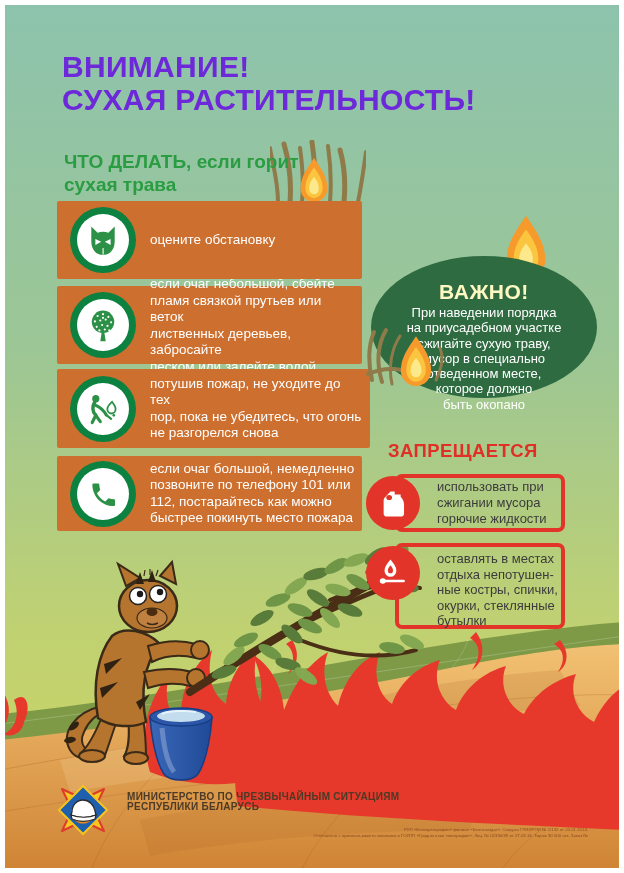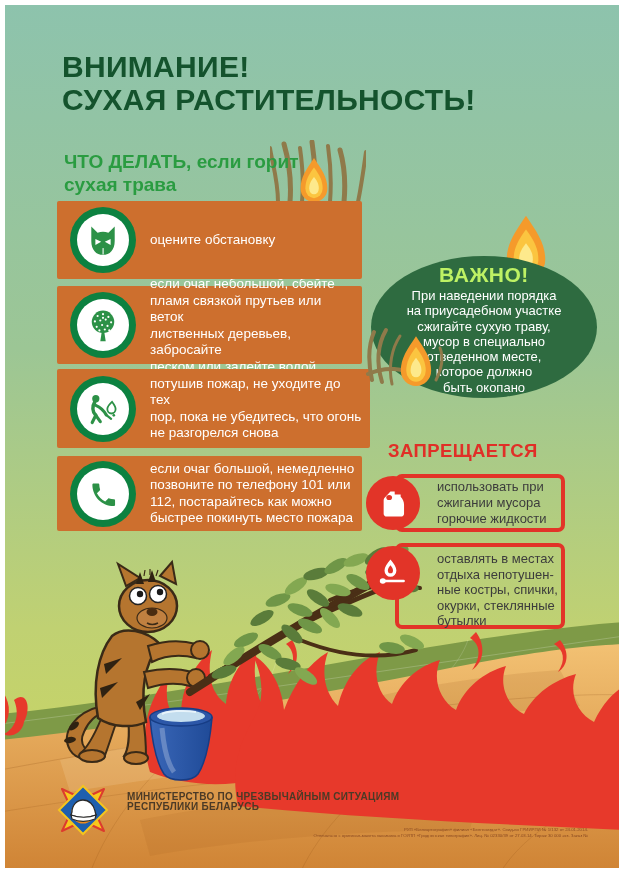--- a/index.html
+++ b/index.html
@@ -4,36 +4,36 @@
 <style>
   html,body{margin:0;padding:0;background:#ffffff;}
   .poster{position:relative;width:624px;height:873px;overflow:hidden;
           font-family:"Liberation Sans","DejaVu Sans",sans-serif;background:#8dc3ad;}
   .abs{position:absolute;}
   .pre{white-space:pre-line;}
   
   .frame{position:absolute;inset:0;border:5px solid #ffffff;z-index:40;pointer-events:none;}
   
   .title{left:62px;top:50px;font-size:30px;font-weight:bold;line-height:33px;
-         color:#14532d;letter-spacing:.3px;z-index:3;}
+         color:#6d28d9;letter-spacing:.3px;z-index:3;}
   .subtitle{left:64px;top:150px;font-size:19px;font-weight:bold;line-height:23px;
             color:#2a9c41;z-index:3;}
   
   .step{left:57px;width:305px;background:#cd6f2e;border-radius:2px;z-index:2;}
   .step-text{position:absolute;left:93px;right:6px;top:50%;transform:translateY(-50%);
              color:#ffffff;font-size:13.5px;line-height:16.5px;}
   .ring{position:absolute;left:13px;top:50%;transform:translateY(-50%);
         width:66px;height:66px;border-radius:50%;background:#0c8140;
         display:flex;align-items:center;justify-content:center;}
   .ring-in{width:52px;height:52px;border-radius:50%;background:#ffffff;
            display:flex;align-items:center;justify-content:center;}
   
   .important{left:371px;top:256px;width:226px;height:142px;border-radius:50%;
              background:#2e6b40;z-index:2;text-align:center;}
-  .important-title{margin-top:7px;font-size:21px;font-weight:bold;color:#bef264;letter-spacing:.5px;}
+  .important-title{margin-top:24px;font-size:21px;font-weight:bold;color:#fef9c3;letter-spacing:.5px;}
   .important-text{margin-top:1px;color:#ffffff;font-size:13px;line-height:15.3px;}
   
   .proh-title{left:388px;top:440px;font-size:18.5px;font-weight:bold;color:#e02f27;
               letter-spacing:.4px;z-index:3;}
   .proh-item{z-index:3;}
   .proh-border{position:absolute;border:4px solid #e23428;border-radius:7px;background:transparent;}
   .proh-circle{position:absolute;width:54px;height:54px;border-radius:50%;background:#e23428;
                display:flex;align-items:center;justify-content:center;}
   .proh-text{position:absolute;color:#3c3c3c;font-size:13px;line-height:16px;}
   

